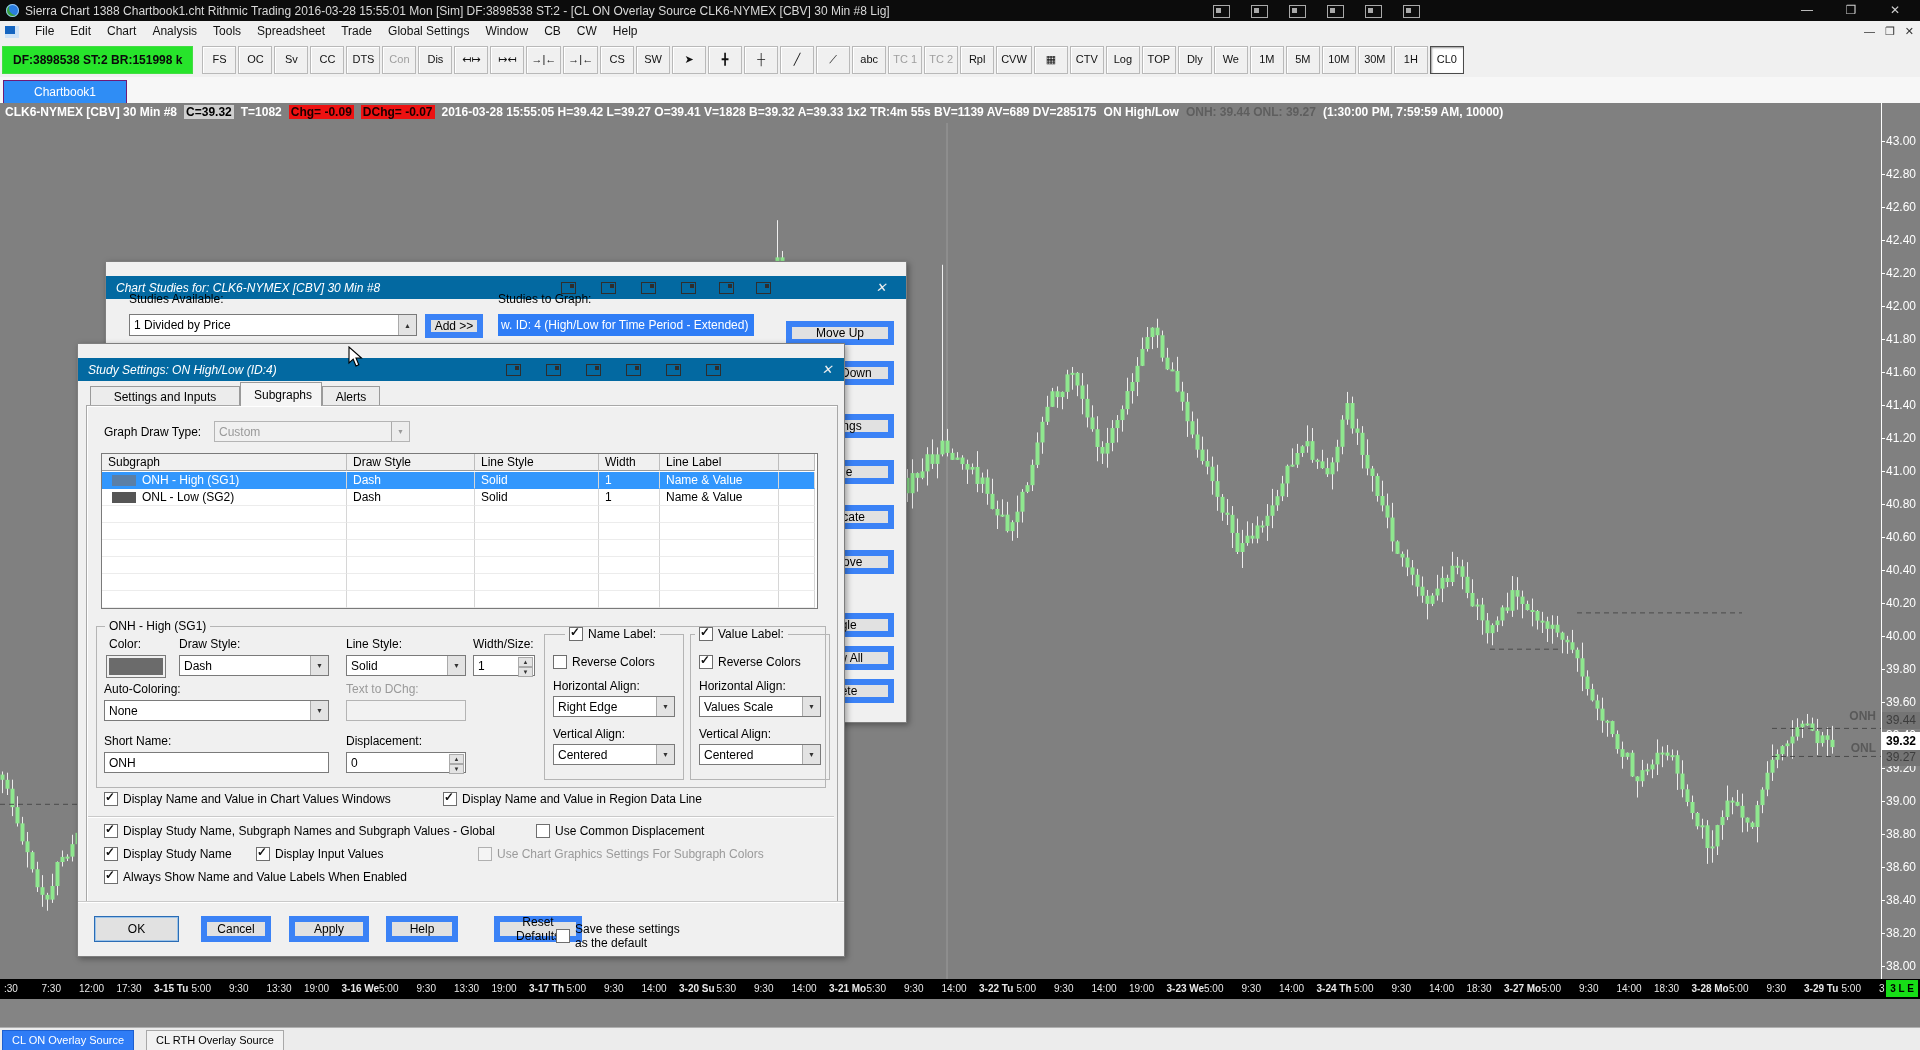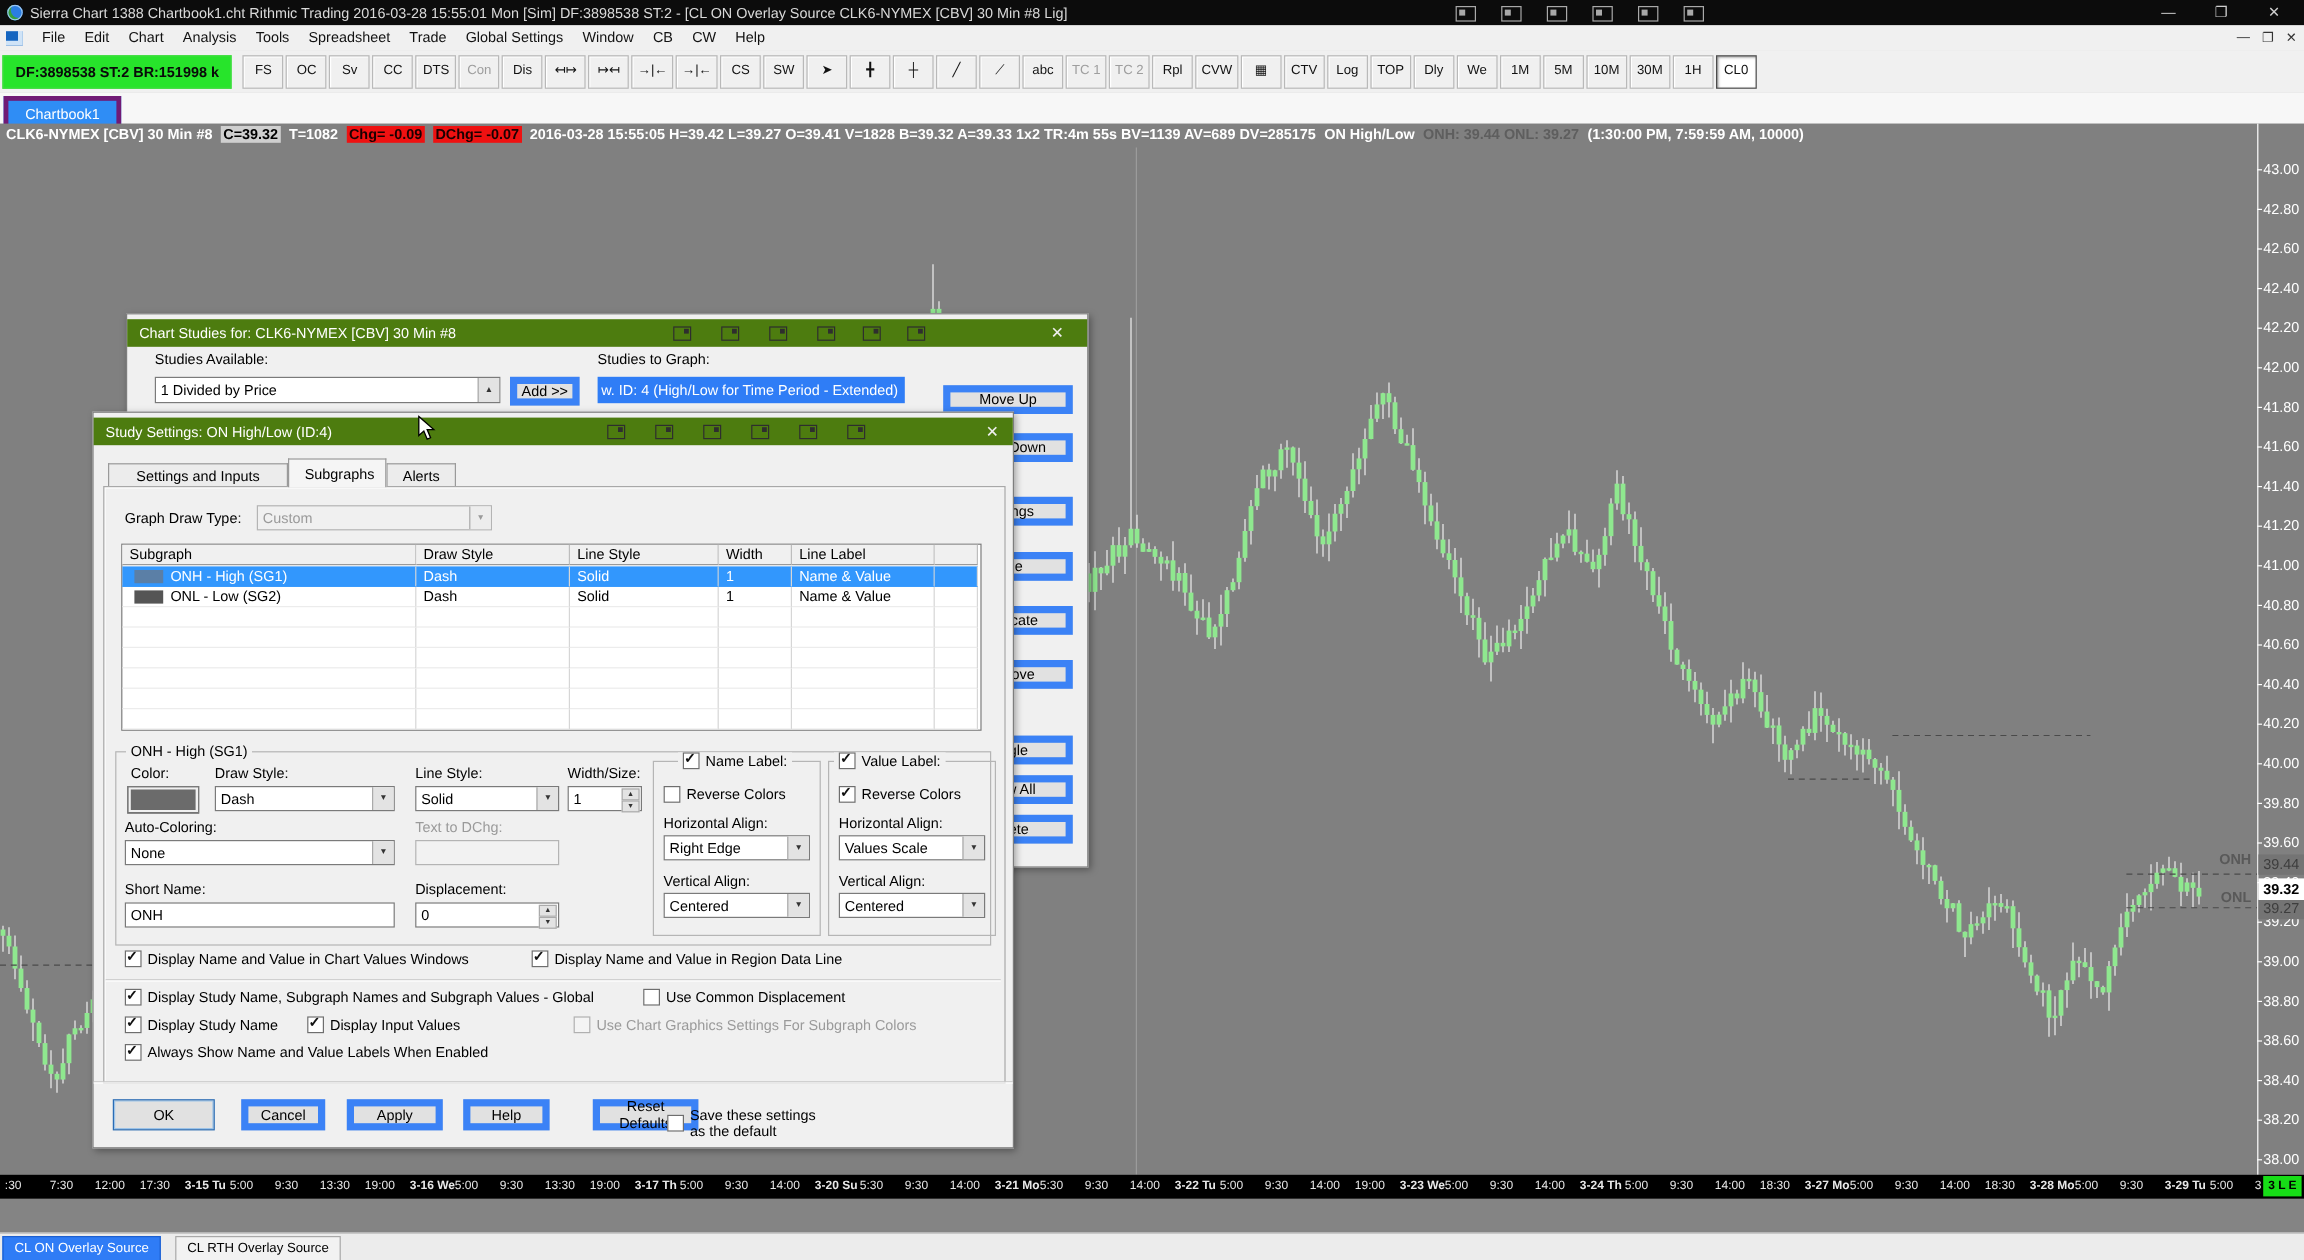--- a/index.html
+++ b/index.html
@@ -21,22 +21,22 @@
   #toolbar{position:absolute;left:0;top:42px;width:1920px;height:35px;background:#f0f0f0;display:flex;
     align-items:center;border-bottom:1px solid #c9c9c9;}
   #tb-status{height:26px;line-height:26px;background:#27e42b;color:#0a0a0a;font-size:12px;font-weight:bold;
     padding:0 10px;margin:0 8px 0 2px;border:1px solid #4d4;}
   .tbtn{min-width:24px;height:26px;line-height:24px;padding:0 4px;margin:1px 1px;text-align:center;
     font-size:11px;font-weight:normal;color:#111;background:#f0f0f0;border:1px solid #b9b9b9;
     box-shadow:inset 1px 1px 0 #fff;}
   .tbtn.disabled{color:#9e9e9e;}
   .tbtn.active{background:#fff;border:1px solid #4b4b4b;box-shadow:inset 1px 1px 2px #999;}
   #cbtabs{position:absolute;left:0;top:77px;width:1920px;height:26px;background:#f7f7f7;border-bottom:1px solid #dcdcdc;}
-  .cbtab{position:absolute;left:3px;top:3px;height:22px;line-height:22px;padding:0 14px;background:#2f8df5;
-    color:#fff;font-size:12px;border:4px solid #701a75;}
+  .cbtab{position:absolute;left:3px;top:3px;height:22px;line-height:22px;padding:0 30px;background:#2f8df5;
+    color:#fff;font-size:12px;border:1px solid #701a75;}
   
   #chart{position:absolute;left:0;top:103px;width:1920px;height:876px;background:#808080;}
   #infobar{position:absolute;left:5px;top:2px;display:flex;gap:7px;font-size:12px;font-weight:bold;color:#fff;white-space:nowrap;}
   .seg-highlight{background:#cfcfcf;color:#000;padding:0 2px;}
   .seg-red{background:#ee1111;color:#1a0000;padding:0 2px;}
   .seg-dim{color:#5e5e5e;}
   #scale-sep{position:absolute;left:1881px;top:0;width:1px;height:876px;background:#fff;}
   .px-label{position:absolute;left:1886px;width:40px;color:#fff;font-size:12px;}
   .px-tick{position:absolute;left:1881px;width:4px;height:1px;background:#fff;}
   .scale-badge{position:absolute;left:1882px;width:38px;font-size:12px;text-align:left;padding-left:4px;}
@@ -48,22 +48,22 @@
   .ta-label{position:absolute;top:4px;white-space:nowrap;}
   #pos-badge{position:absolute;left:1886px;top:1px;width:32px;height:17px;background:#17dd17;color:#000;
     font-size:10px;font-weight:bold;text-align:center;line-height:17px;}
   #strip{position:absolute;left:0;top:999px;width:1920px;height:28px;background:#848484;}
   #bottomtabs{position:absolute;left:0;top:1027px;width:1920px;height:23px;background:#ececec;border-top:1px solid #b0b0b0;}
   .btab{position:absolute;top:2px;height:19px;line-height:19px;padding:0 9px;font-size:11px;}
   .btab.active{background:#2f7cf6;color:#fff;border:1px solid #1c5fd0;}
   .btab.inactive{background:#f2f2f2;color:#000;border:1px solid #a8a8a8;}
   
   .dialog{position:absolute;background:#f0f0f0;border:1px solid #7e7e7e;box-shadow:2px 2px 6px rgba(0,0,0,.35);}
-  .dlg-title{position:absolute;left:0;top:4px;right:0;height:23px;background:#4d7c0f;color:#fff;font-size:12px;
-    display:flex;align-items:center;padding-left:10px;box-sizing:border-box;}
+  .dlg-title{position:absolute;left:0;top:14px;right:0;height:23px;background:#0369a1;color:#fff;font-size:12px;
+    display:flex;align-items:center;padding-left:10px;box-sizing:border-box;font-style:italic;}
   .ticon{width:13px;height:10px;border:1px solid #2e2e2e;position:absolute;top:6px;}
   .ticon:after{content:"";position:absolute;right:1px;top:1px;width:4px;height:4px;background:#2e2e2e;}
   .dlg-x{position:absolute;top:0;height:23px;width:26px;color:#efefef;font-size:13px;text-align:center;line-height:23px;}
   .lbl{position:absolute;font-size:12px;color:#000;white-space:nowrap;}
   .lbl.disabled{color:#9a9a9a;}
   .combo{position:absolute;background:#fff;border:1px solid #7a7a7a;font-size:12px;display:flex;align-items:center;box-sizing:border-box;}
   .combo .cval{flex:1;padding-left:4px;overflow:hidden;white-space:nowrap;}
   .combo .carr{width:17px;align-self:stretch;background:#e3e3e3;border-left:1px solid #aaa;font-size:7px;
     display:flex;align-items:center;justify-content:center;color:#333;}
   .combo.disabled{background:#f0f0f0;color:#9a9a9a;border-color:#b4b4b4;}

